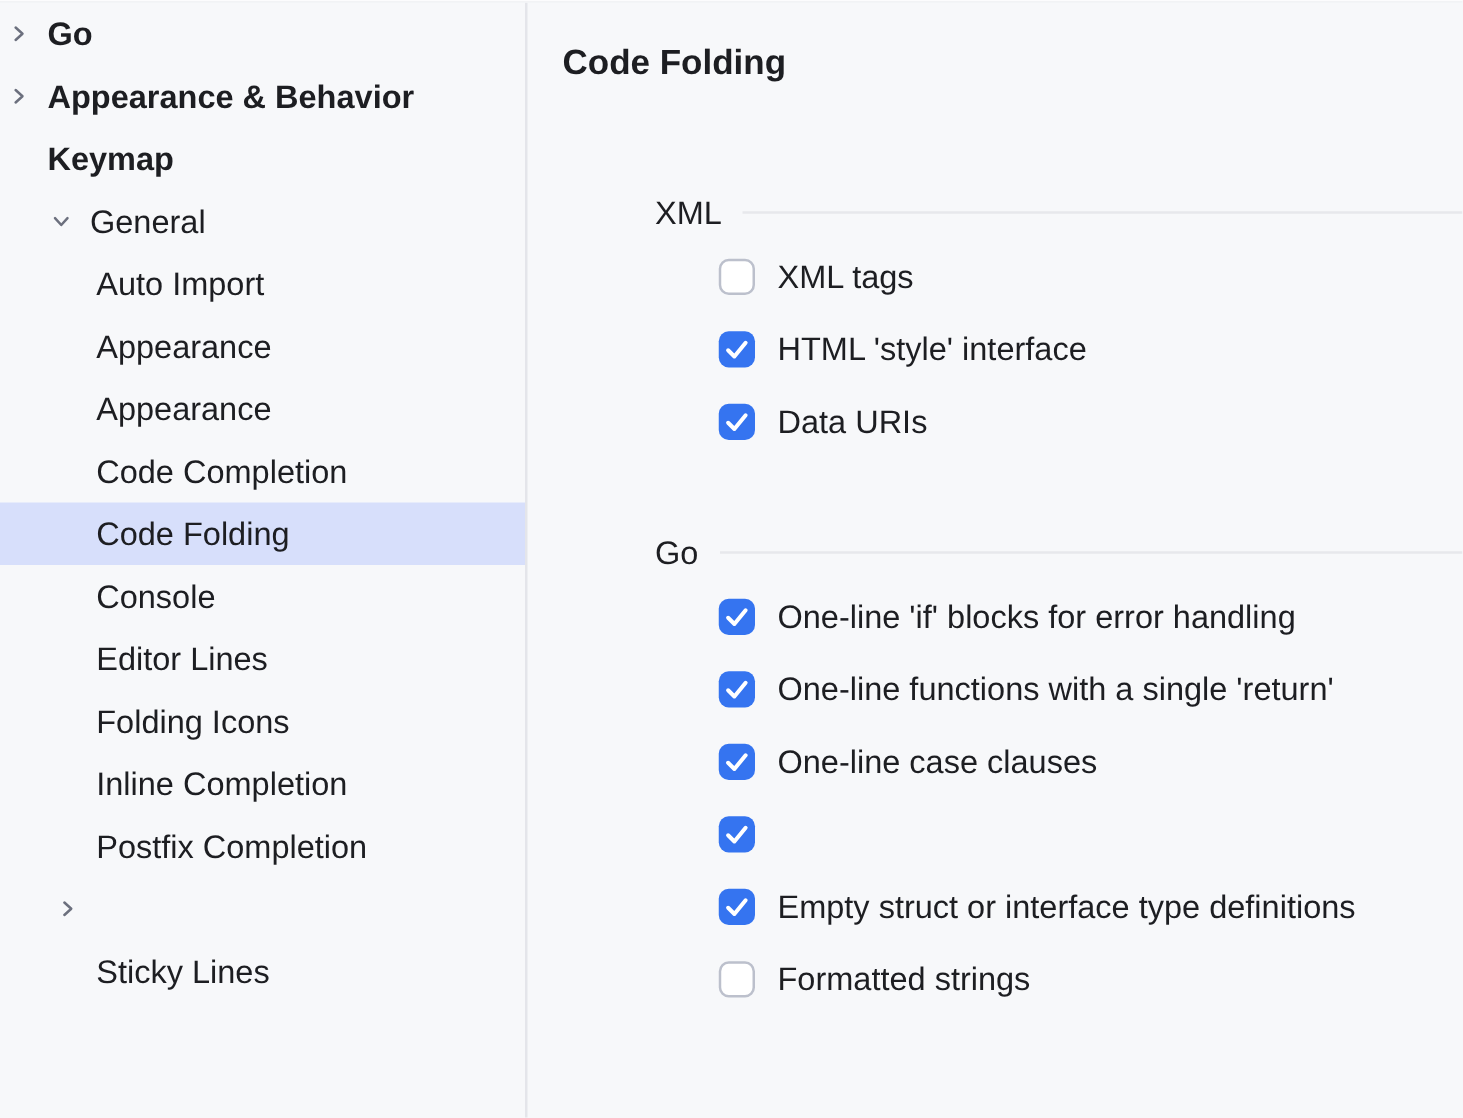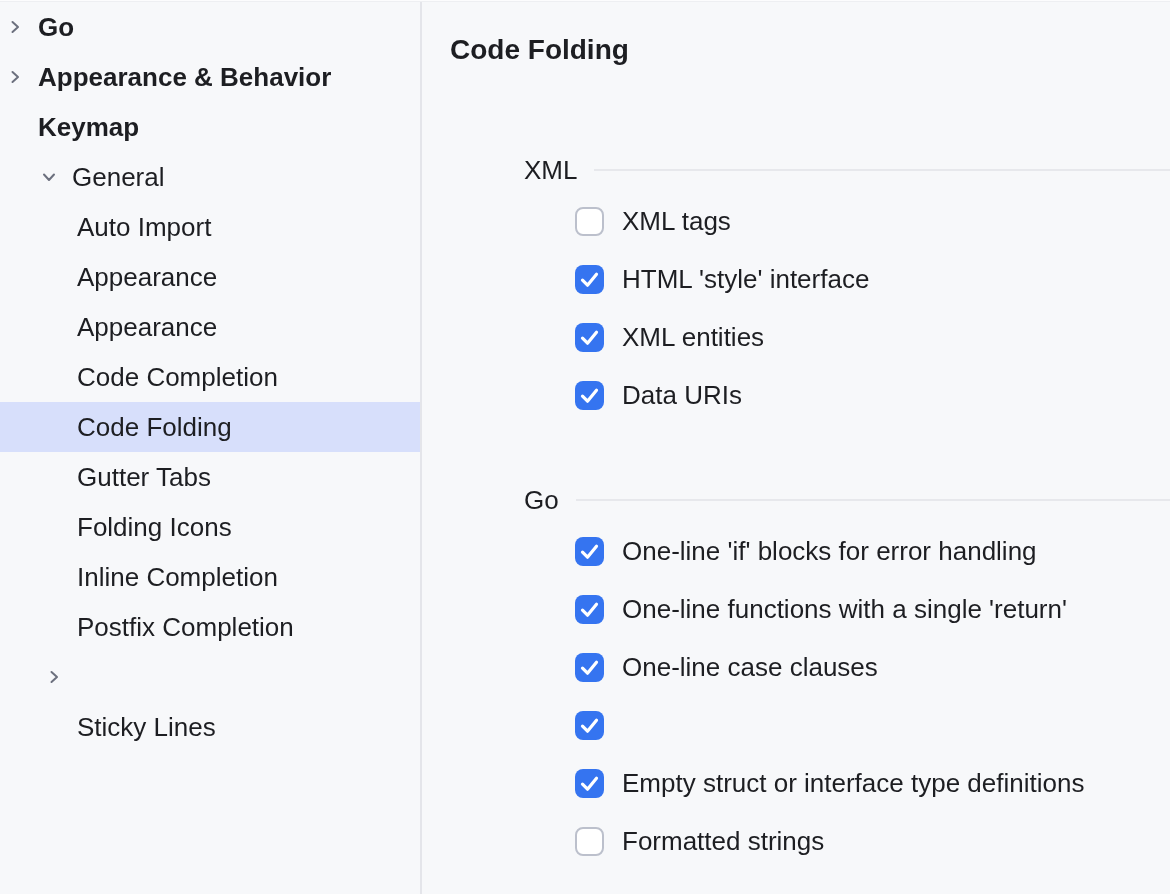--- a/index.html
+++ b/index.html
@@ -107,21 +107,25 @@
     <div class="srow lvl2">
       <span class="chev"></span>
       <span class="slabel">Code Completion</span>
     </div>
     <div class="srow lvl2 selected">
       <span class="chev"></span>
       <span class="slabel">Code Folding</span>
     </div>
     <div class="srow lvl2">
       <span class="chev"></span>
-      <span class="slabel">Gutter Tabs</span>
+      <span class="slabel">Console</span>
+    </div>
+    <div class="srow lvl2">
+      <span class="chev"></span>
+      <span class="slabel">Editor Lines</span>
     </div>
     <div class="srow lvl2">
       <span class="chev"></span>
       <span class="slabel">Folding Icons</span>
     </div>
     <div class="srow lvl2">
       <span class="chev"></span>
       <span class="slabel">Inline Completion</span>
     </div>
     <div class="srow lvl2">
@@ -161,28 +165,20 @@
               </svg>
             </span>
             <span class="olabel">HTML 'style' interface</span>
           </label>
           <label class="opt">
             <span class="cb checked">
               <svg width="29" height="29" viewBox="0 0 29 29" fill="none">
                 <polyline points="7.5,15.2 12.5,20.2 21.5,9.2" stroke="#FFFFFF" stroke-width="3.2" stroke-linecap="round" stroke-linejoin="round"></polyline>
               </svg>
             </span>
-            <span class="olabel">XML entities</span>
-          </label>
-          <label class="opt">
-            <span class="cb checked">
-              <svg width="29" height="29" viewBox="0 0 29 29" fill="none">
-                <polyline points="7.5,15.2 12.5,20.2 21.5,9.2" stroke="#FFFFFF" stroke-width="3.2" stroke-linecap="round" stroke-linejoin="round"></polyline>
-              </svg>
-            </span>
             <span class="olabel">Data URIs</span>
           </label>
         </div>
       </section>
       <section class="section rest">
         <div class="sec-head">
           <span class="sec-name">Go</span>
           <span class="sec-line"></span>
         </div>
         <div class="opts">

